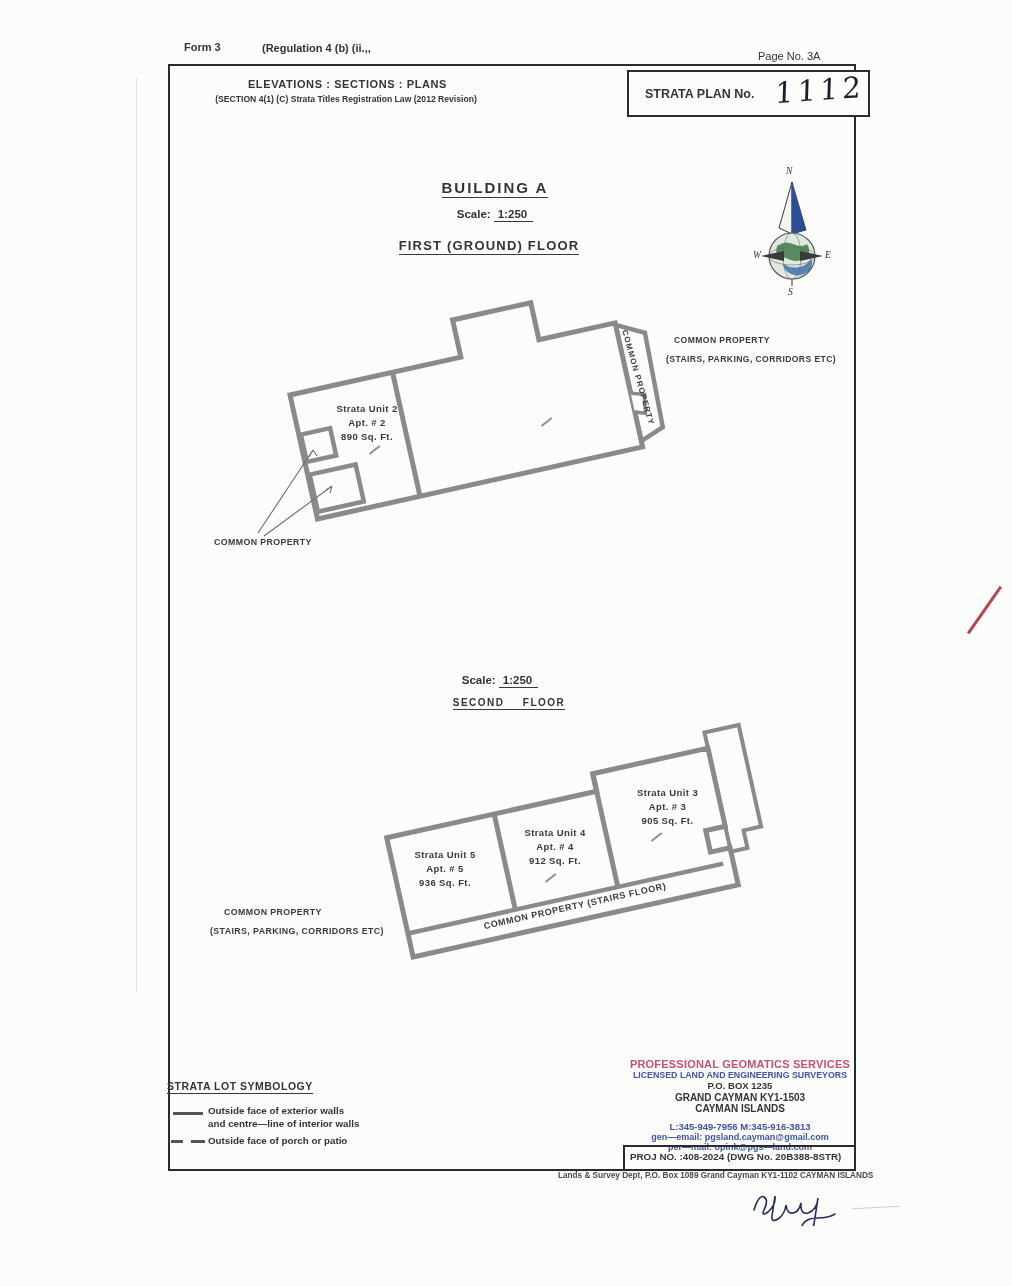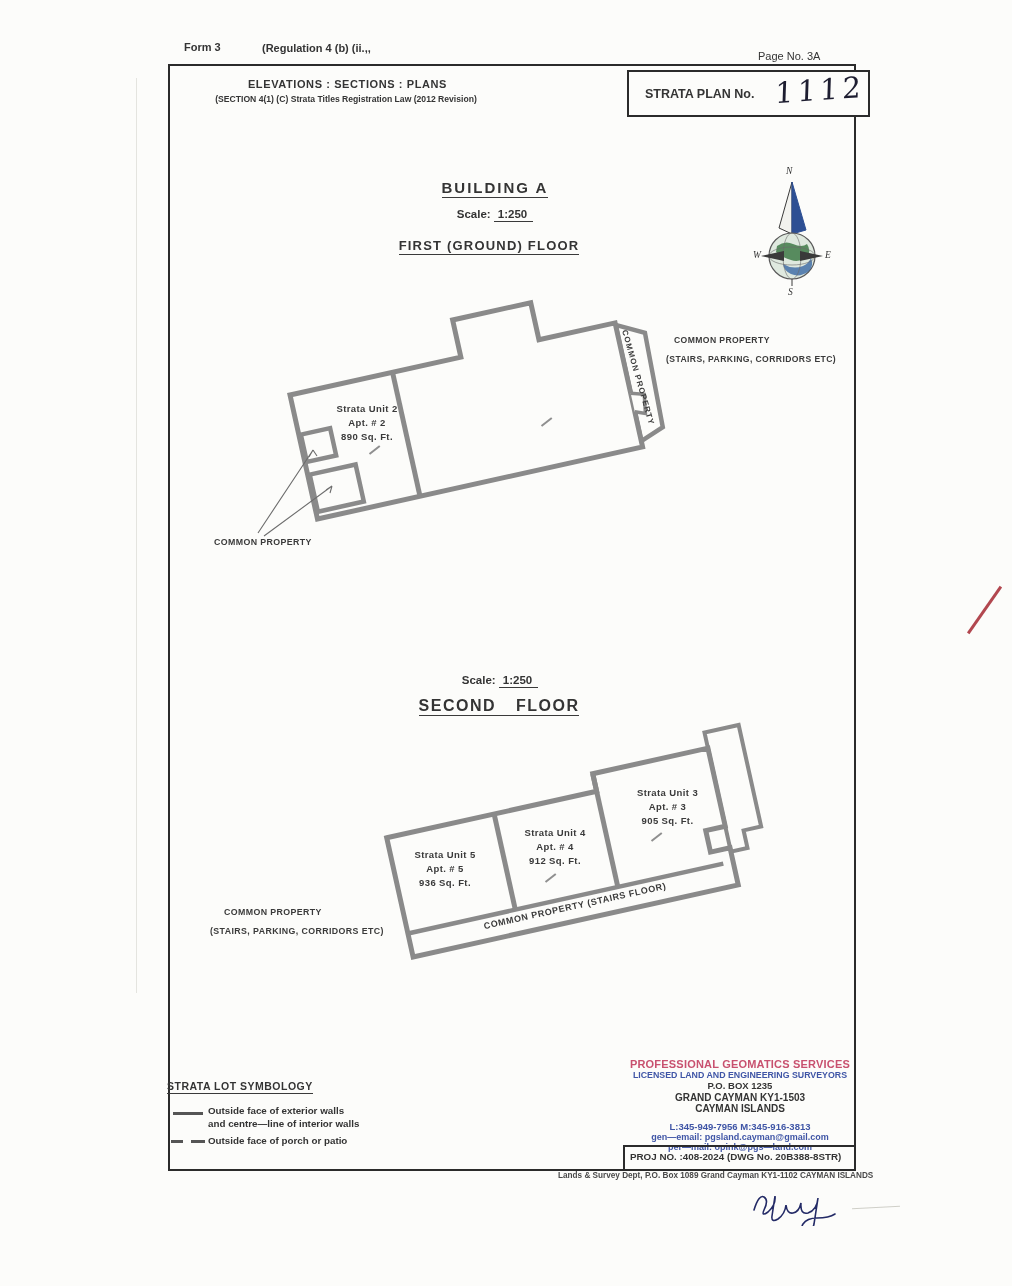--- a/index.html
+++ b/index.html
@@ -99,21 +99,21 @@
   <div class="abs cad center" style="left:582px;top:373px;width:112px;font-size:8px;letter-spacing:1px;transform:rotate(74deg);">COMMON PROPERTY</div>
 
   <div class="abs cad" style="left:674px;top:335px;font-size:8.6px;">COMMON PROPERTY</div>
   <div class="abs cad" style="left:666px;top:354px;font-size:8.6px;">(STAIRS, PARKING, CORRIDORS ETC)</div>
 
   <div class="abs cad" style="left:214px;top:537px;font-size:8.8px;">COMMON PROPERTY</div>
 
   <div class="abs txt center" style="left:425px;top:674px;width:150px;font-size:11.5px;font-weight:bold;">
     <span>Scale:</span> <span class="u" style="padding:0 6px 1px 4px;">1:250</span>
   </div>
-  <div class="abs txt center" style="left:399px;top:697px;width:200px;font-size:16px;font-weight:bold;letter-spacing:1.5px;word-spacing:14px;">
+  <div class="abs txt center" style="left:409px;top:697px;width:200px;font-size:10px;font-weight:bold;letter-spacing:1.5px;word-spacing:14px;">
     <span class="u">SECOND FLOOR</span>
   </div>
 
   <div class="abs" style="left:370px;top:710px;width:430px;height:265px;">
     <svg width="430" height="265" viewBox="0 0 430 265">
       <g transform="translate(15,120) rotate(-12.5)">
 
         <path d="M333,-10 L333,-26 L368,-26 L368,78 L350,78 L350,96 L333,96 Z" fill="#fcfcfa" stroke="#8a8a8a" stroke-width="4"></path>
 
         <path d="M0,8 H215 V-10 H333 V70 H313 V92 H333 V130 H0 Z" fill="#fcfcfa" stroke="#8a8a8a" stroke-width="5"></path>

